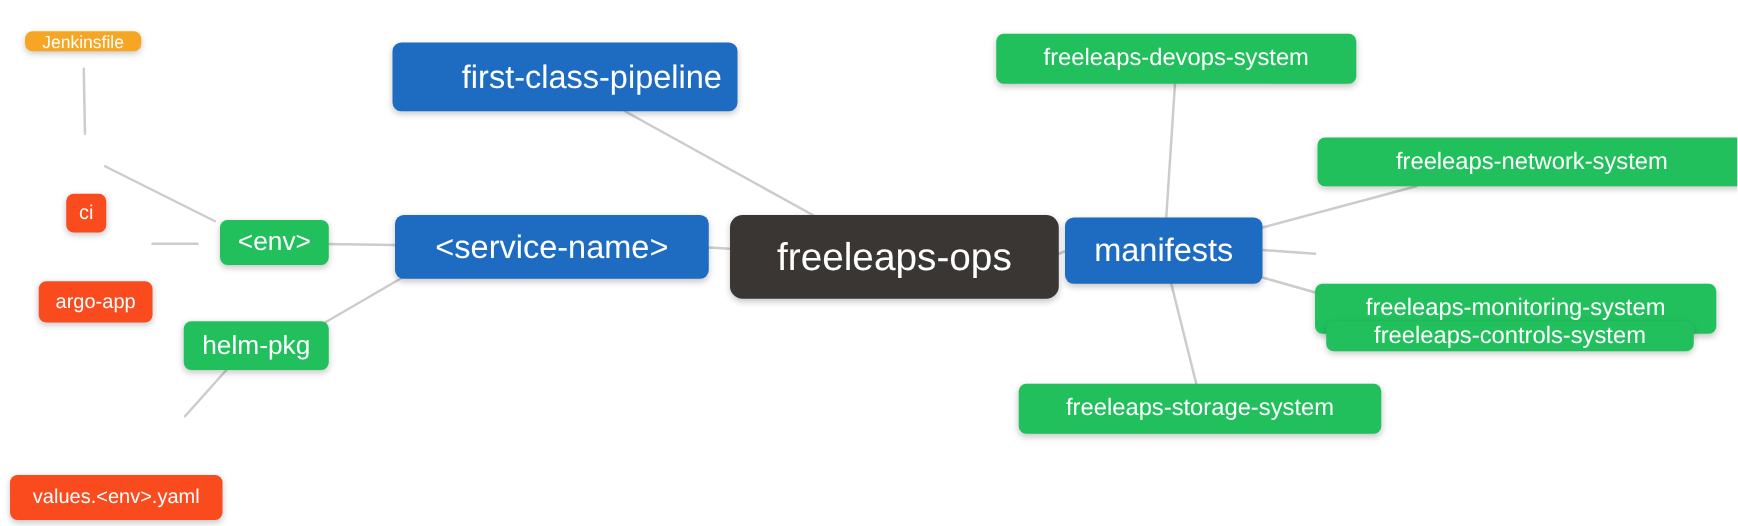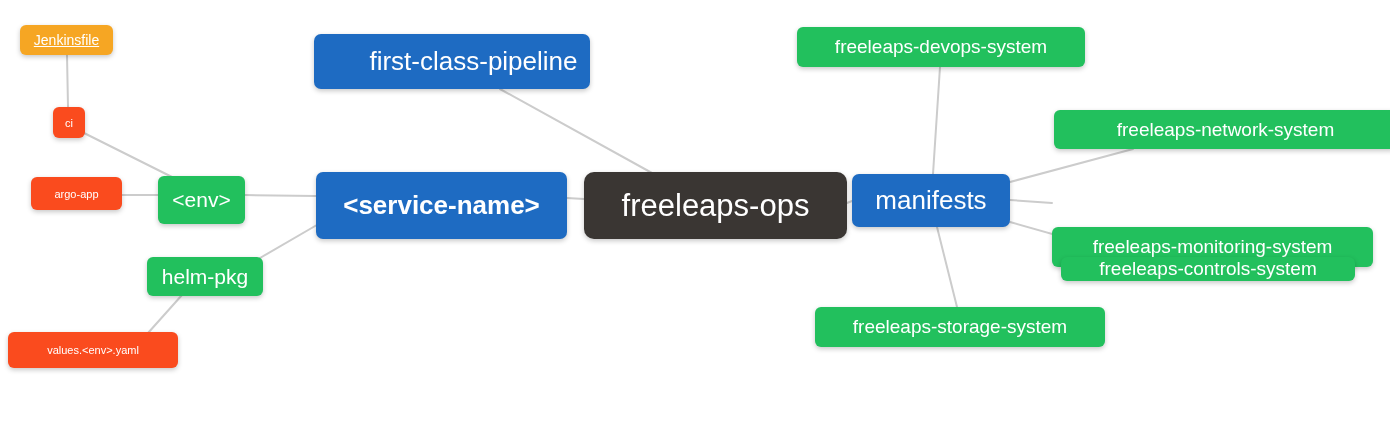--- a/index.html
+++ b/index.html
@@ -38,32 +38,32 @@
     border-radius: 6px;
     box-shadow: 0 2px 5px rgba(0,0,0,0.22);
     white-space: nowrap;
     cursor: pointer;
     box-sizing: border-box;
   }
   .n-root   { background: var(--root_bg, #3a3633);   font-size: 31px; border-radius: 10px; }
   .n-blue   { background: var(--branch_bg, #1e6bc2); font-size: 26px; border-radius: 7px; }
   .n-green  { background: var(--leaf_green, #22c05d); font-size: 21px; }
   .n-greens { background: var(--leaf_green, #22c05d); font-size: 19px; }
-  .n-red    { background: var(--leaf_red, #fa4b1e);  font-size: 11px; }
+  .n-red    { background: var(--leaf_red, #fa4b1e);  font-size: 16px; margin-top: 48px; }
   .n-orange { background: var(--leaf_orange, #f6a623); font-size: 14px; }
 
   
-  #n-jenkinsfile { left: 20px;  top: 25px;  width: 93px;  height: 30px; text-decoration: underline; }
+  #n-jenkinsfile { left: 20px;  top: 25px;  width: 93px;  height: 16px; }
   #n-ci          { left: 53px;  top: 107px; width: 32px;  height: 31px; }
   #n-argo        { left: 31px;  top: 177px; width: 91px;  height: 33px; }
-  #n-env         { left: 158px; top: 176px; width: 87px;  height: 48px; }
+  #n-env         { left: 176px; top: 176px; width: 87px;  height: 36px; }
   #n-helm        { left: 147px; top: 257px; width: 116px; height: 39px; }
   #n-values      { left: 8px;   top: 332px; width: 170px; height: 36px; }
   #n-pipeline    { left: 314px; top: 34px;  width: 276px; height: 55px; padding-left: 43px; }
-  #n-service     { left: 316px; top: 172px; width: 251px; height: 67px; font-weight: bold; }
+  #n-service     { left: 316px; top: 172px; width: 251px; height: 51px; }
   #n-root        { left: 584px; top: 172px; width: 263px; height: 67px; }
   #n-manifests   { left: 852px; top: 174px; width: 158px; height: 53px; }
   #n-devops      { left: 797px; top: 27px;  width: 288px; height: 40px; }
   #n-network     { left: 1054px; top: 110px; width: 343px; height: 39px; }
   #n-monitoring  { left: 1052px; top: 183px; width: 321px; height: 40px; margin-top: 44px; }
   #n-controls    { left: 1061px; top: 257px; width: 294px; height: 24px; }
   #n-storage     { left: 815px; top: 307px; width: 290px; height: 40px; }
 </style>
 </head>
 <body>

